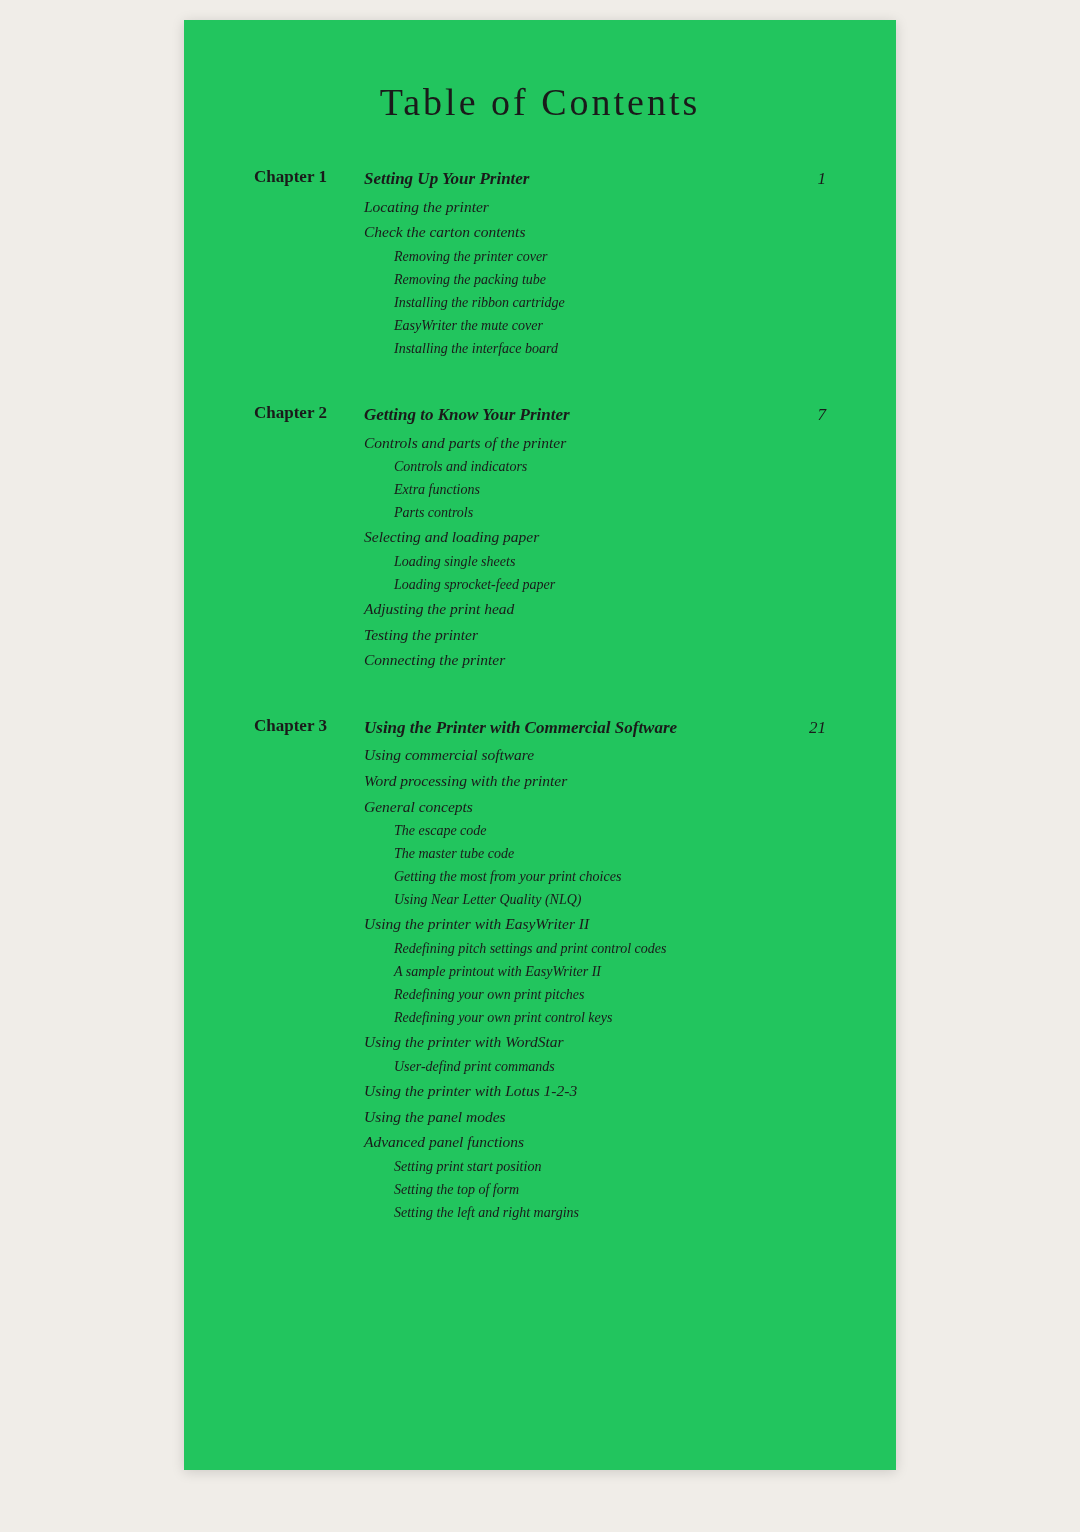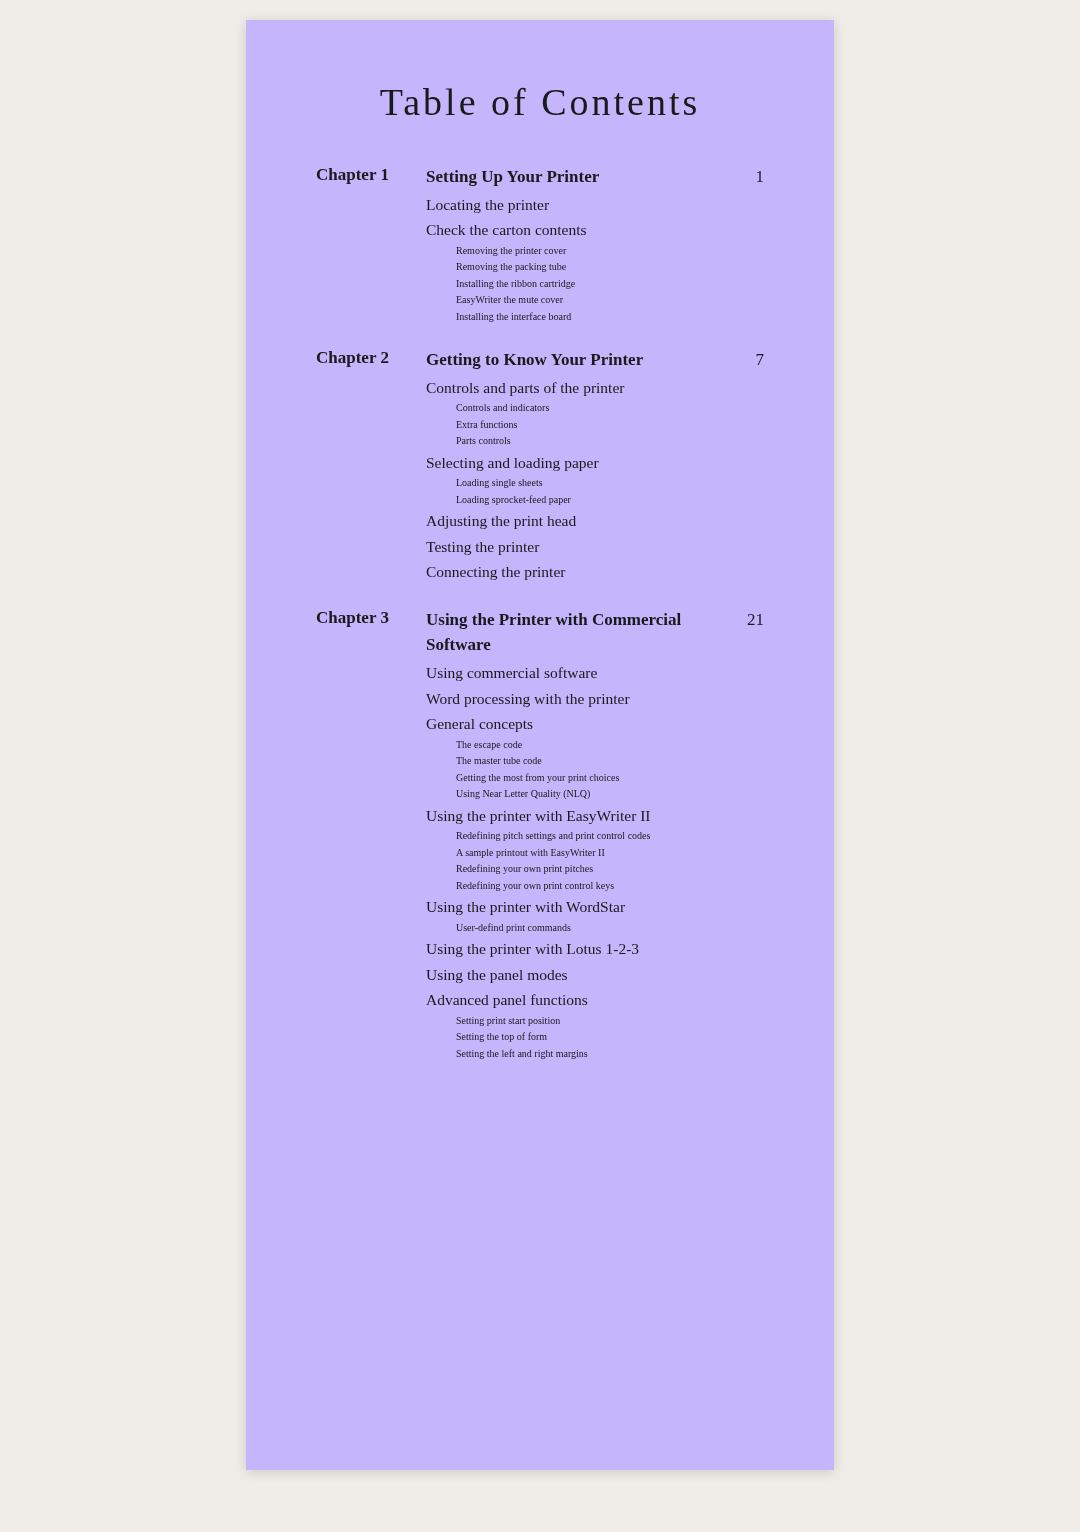--- a/index.html
+++ b/index.html
@@ -12,22 +12,22 @@
       background: #f0ede8;
       display: flex;
       justify-content: center;
       align-items: flex-start;
       min-height: 100vh;
       padding: 20px;
       font-family: 'Georgia', 'Times New Roman', serif;
     }
 
     .page {
-      background: #c4b5fd;
-      width: 588px;
+      background: #22c55e;
+      width: 712px;
       min-height: 1450px;
       padding: 60px 70px 80px 70px;
       box-shadow: 0 2px 12px rgba(0,0,0,0.15);
       position: relative;
     }
 
     .page-title {
       text-align: center;
       font-size: 38px;
       font-weight: normal;
@@ -38,33 +38,35 @@
     }
 
     .toc-table {
       width: 100%;
     }
 
     .chapter-row {
       display: flex;
       align-items: flex-start;
       margin-bottom: 6px;
+      margin-top: 42px;
     }
 
     .chapter-label {
       font-size: 17px;
       font-weight: bold;
       min-width: 110px;
       color: #1a1a1a;
       padding-top: 1px;
       flex-shrink: 0;
     }
 
     .chapter-content {
       flex: 1;
+      font-style: italic;
     }
 
     .chapter-title-row {
       display: flex;
       justify-content: space-between;
       align-items: baseline;
     }
 
     .chapter-title {
       font-size: 17px;
@@ -83,21 +85,21 @@
 
     .entry-level1 {
       font-size: 15.5px;
       color: #1a1a1a;
       line-height: 1.65;
       display: block;
       padding-left: 0px;
     }
 
     .entry-level2 {
-      font-size: 10px;
+      font-size: 14px;
       color: #1a1a1a;
       line-height: 1.65;
       display: block;
       padding-left: 30px;
     }
 
     .chapter-block {
       margin-bottom: 22px;
     }
 

